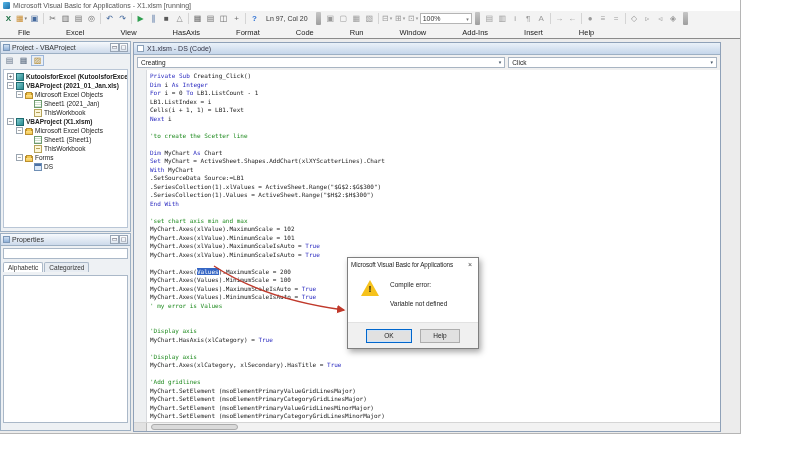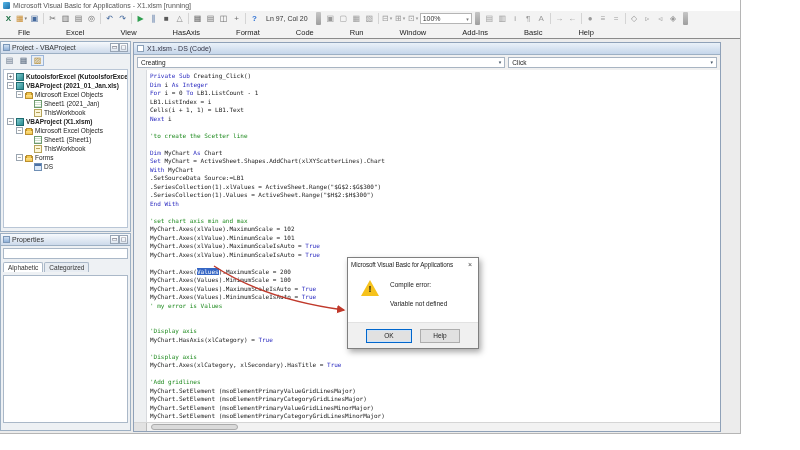--- a/index.html
+++ b/index.html
@@ -276,21 +276,21 @@
     <div class="menubar" id="menu-items">
         <span class="menu-item">File</span>
         <span class="menu-item">Excel</span>
         <span class="menu-item">View</span>
         <span class="menu-item">HasAxis</span>
         <span class="menu-item">Format</span>
         <span class="menu-item">Code</span>
         <span class="menu-item">Run</span>
         <span class="menu-item">Window</span>
         <span class="menu-item">Add-Ins</span>
-        <span class="menu-item">Basic</span>
+        <span class="menu-item">Insert</span>
         <span class="menu-item">Help</span>
       </div>
 
     <div class="panel panel-project">
       <div class="panel-title">
         <span class="pt-icon"></span>
         <span class="pt-label">Project - VBAProject</span>
         <span id="proj-title-btns" style="display:flex;">
             <span class="pt-btn">▭</span>
             <span class="pt-btn">▢</span>

